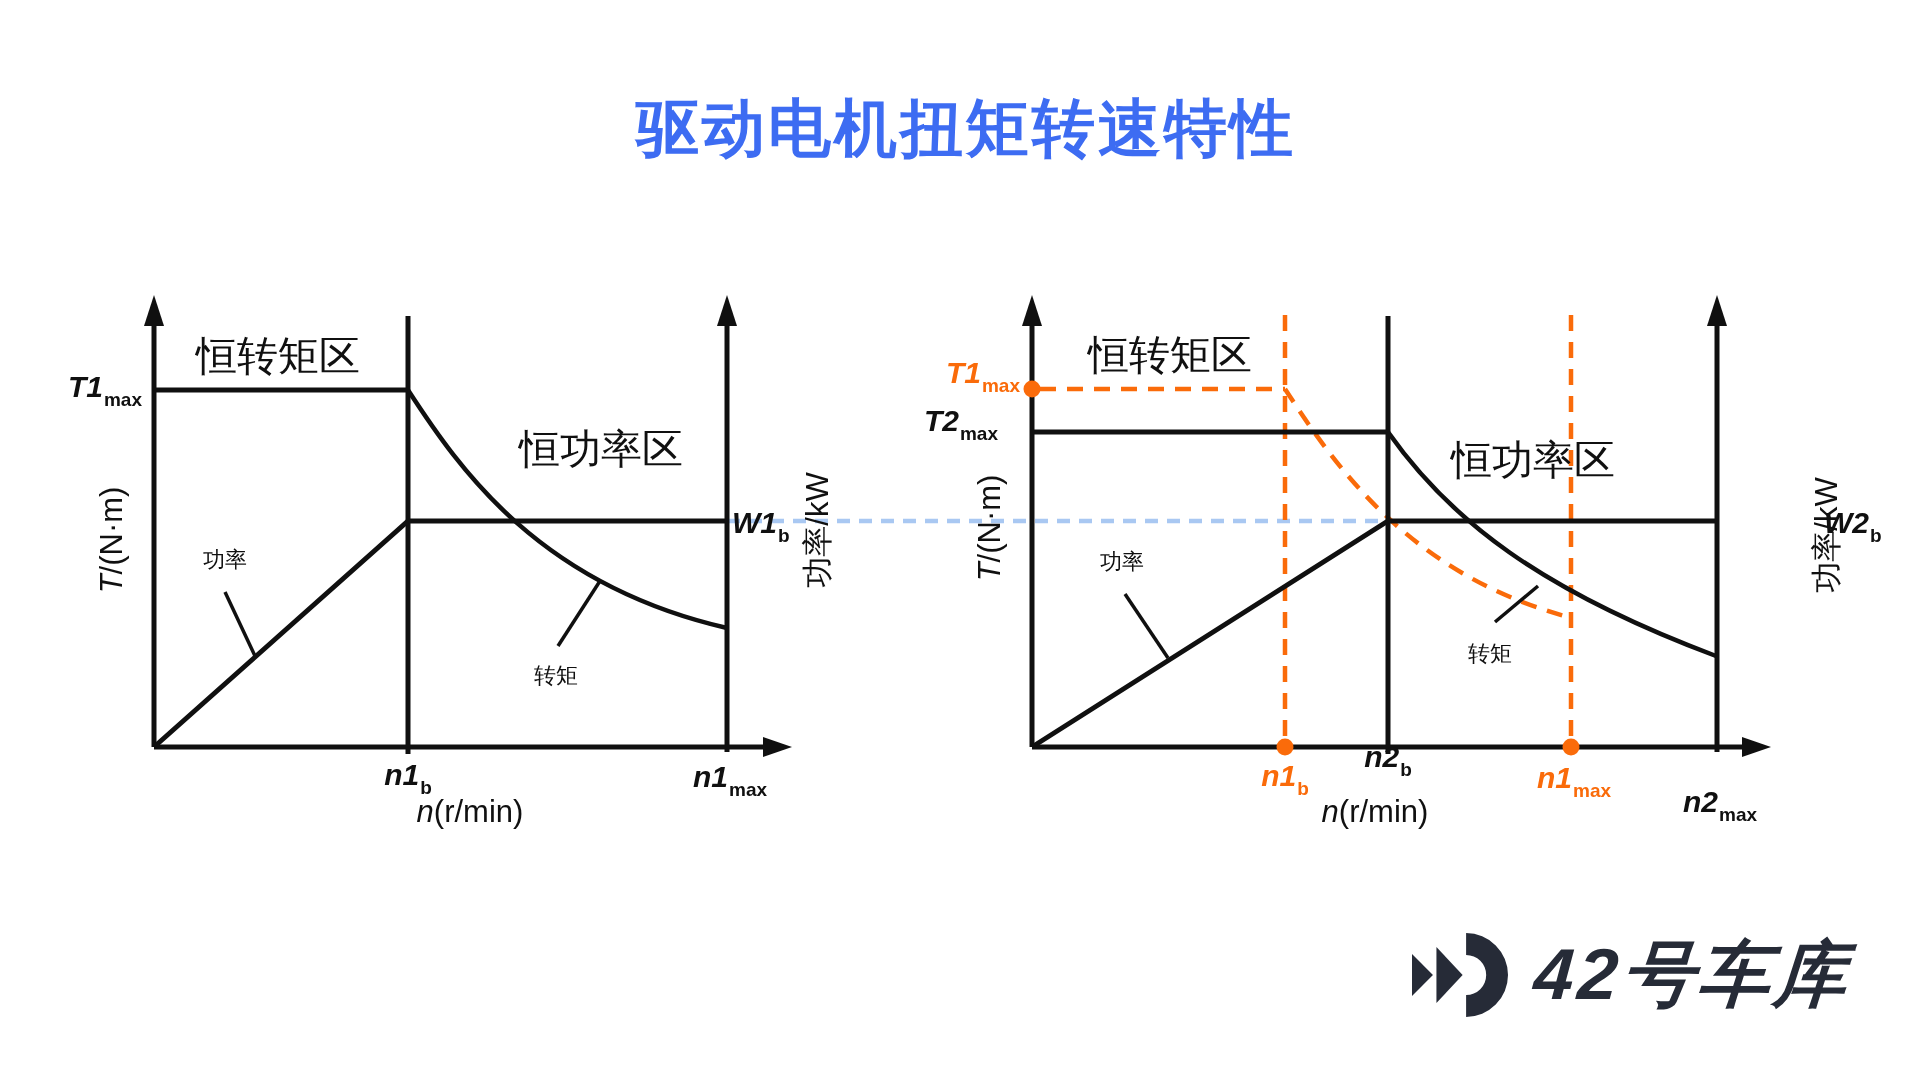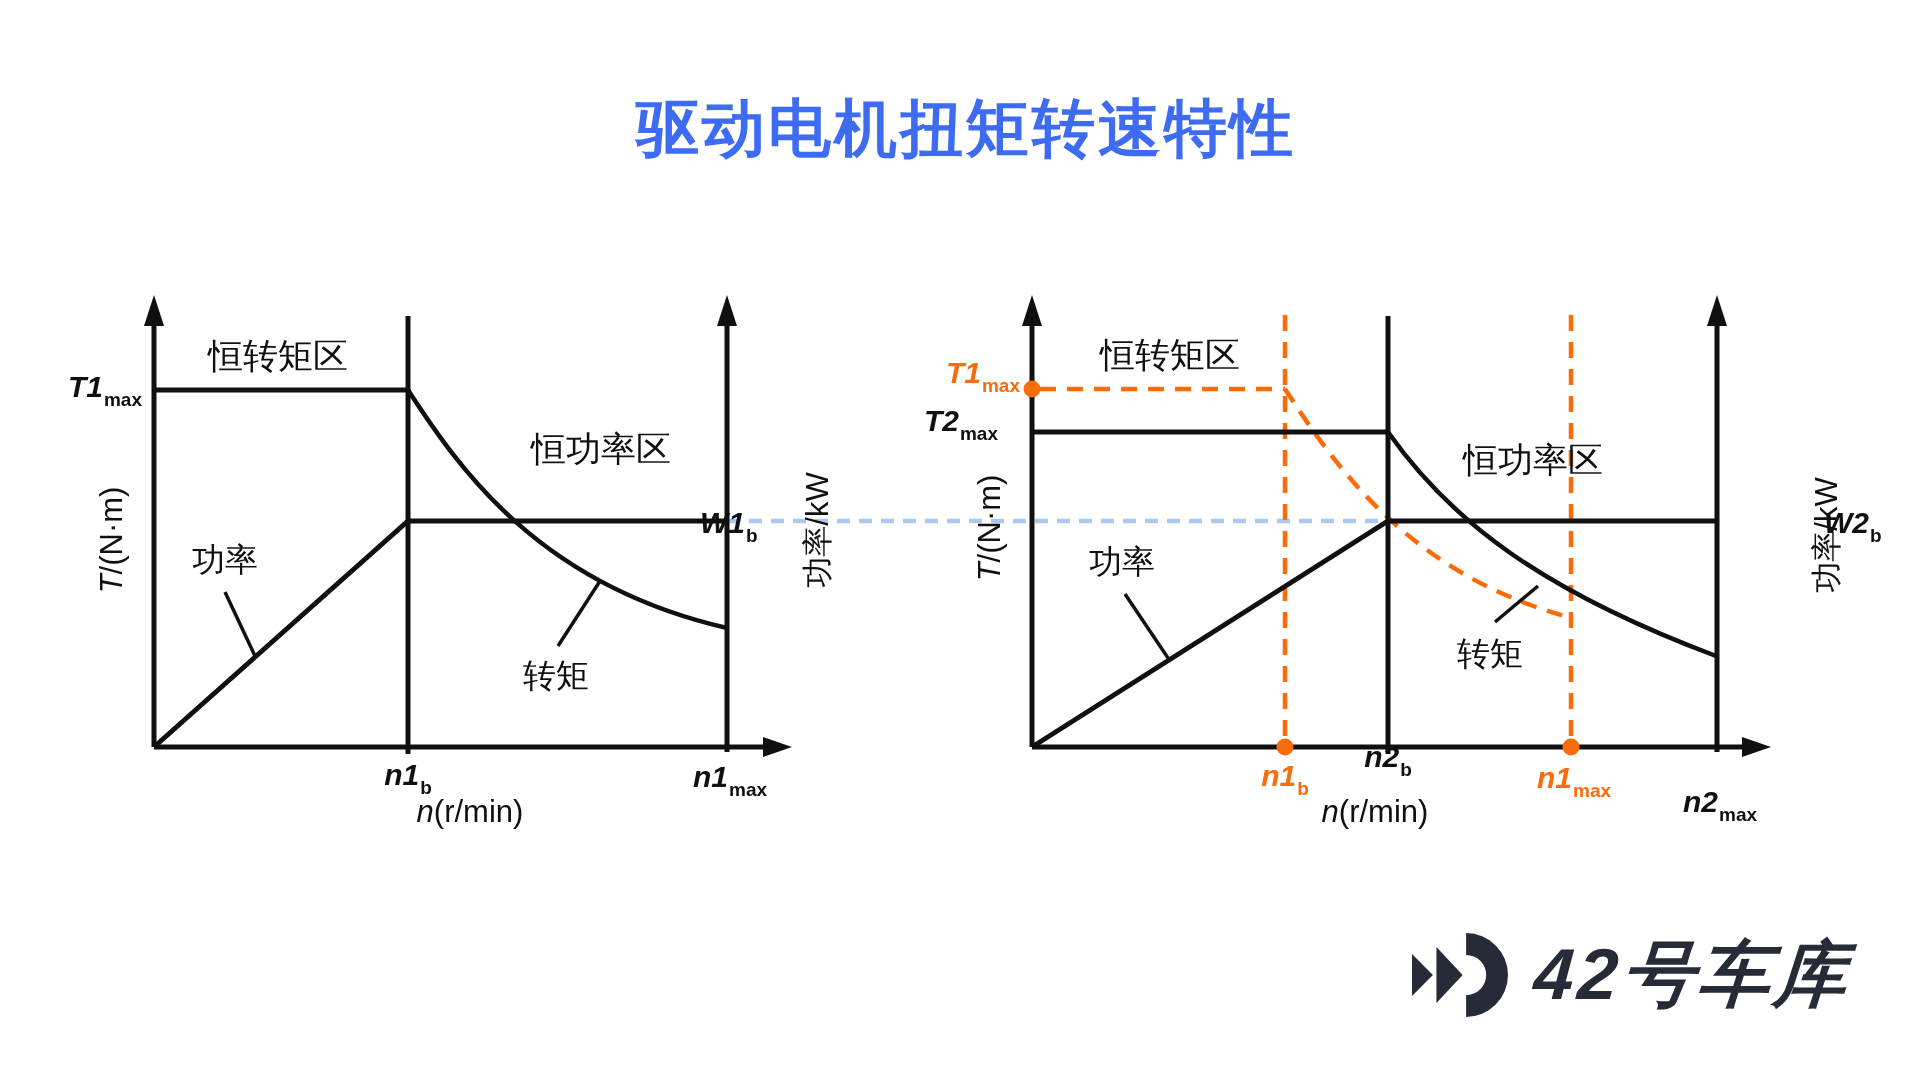--- a/index.html
+++ b/index.html
@@ -16,22 +16,22 @@
   .c{stroke:var(--ink);stroke-width:4.5;fill:none;}
   .p{stroke:var(--ink);stroke-width:3.5;fill:none;}
   .ah{fill:var(--ink);stroke:none;}
   .od{stroke:var(--orange);stroke-width:4.5;stroke-dasharray:16 11;fill:none;}
   .bd{stroke:var(--lightblue);stroke-width:4.5;stroke-dasharray:13 9;fill:none;}
   .dot{fill:var(--orange);stroke:none;}
   .lbl{position:absolute;transform:translate(-50%,-50%);white-space:nowrap;color:var(--ink);}
   .rot{transform:translate(-50%,-50%) rotate(-90deg);}
   .re{transform:translate(-100%,-50%);}
   .le{transform:translate(0,-50%);}
-  .zone{font-size:35px;}
-  .curve-lbl{font-size:33px;}
+  .zone{font-size:41px;}
+  .curve-lbl{font-size:22px;}
   .axis-lbl{font-size:31px;}
   .sv{font-style:italic;font-weight:700;font-size:30px;}
   .sv .sub{font-style:normal;font-size:19px;vertical-align:-9px;margin-left:1px;}
   .it{font-style:italic;}
   .org{color:var(--orange);}
   .logo{position:absolute;left:1412px;top:922px;display:flex;align-items:center;gap:26px;}
   .logo-text{font-size:72px;font-weight:700;font-style:italic;letter-spacing:4px;
     color:var(--logo);transform:skewX(-4deg);}
 </style>
 </head>
@@ -88,21 +88,21 @@
   <div class="lbl zone" style="left:278px;top:356px">恒转矩区</div>
   <div class="lbl zone" style="left:601px;top:449px">恒功率区</div>
   <div class="lbl curve-lbl" style="left:225px;top:560px">功率</div>
   <div class="lbl curve-lbl" style="left:556px;top:676px">转矩</div>
 
   <div class="lbl rot axis-lbl" style="left:112px;top:540px"><span class="it">T</span><span>/(N·m)</span></div>
   <div class="lbl rot axis-lbl" style="left:818px;top:530px">功率/kW</div>
   <div class="lbl axis-lbl" style="left:470px;top:812px"><span class="it">n</span><span>(r/min)</span></div>
 
   <div class="lbl re sv" style="left:142px;top:390px"><span>T1</span><span class="sub">max</span></div>
-  <div class="lbl le sv" style="left:700px;top:526px"><span>W1</span><span class="sub">b</span></div>
+  <div class="lbl le sv" style="left:732px;top:526px"><span>W1</span><span class="sub">b</span></div>
   <div class="lbl sv" style="left:408px;top:778px"><span>n1</span><span class="sub">b</span></div>
   <div class="lbl sv" style="left:730px;top:780px"><span>n1</span><span class="sub">max</span></div>
 
   <div class="lbl zone" style="left:1170px;top:355px">恒转矩区</div>
   <div class="lbl zone" style="left:1533px;top:460px">恒功率区</div>
   <div class="lbl curve-lbl" style="left:1122px;top:562px">功率</div>
   <div class="lbl curve-lbl" style="left:1490px;top:654px">转矩</div>
 
   <div class="lbl rot axis-lbl" style="left:990px;top:528px"><span class="it">T</span><span>/(N·m)</span></div>
   <div class="lbl rot axis-lbl" style="left:1827px;top:535px">功率/kW</div>

